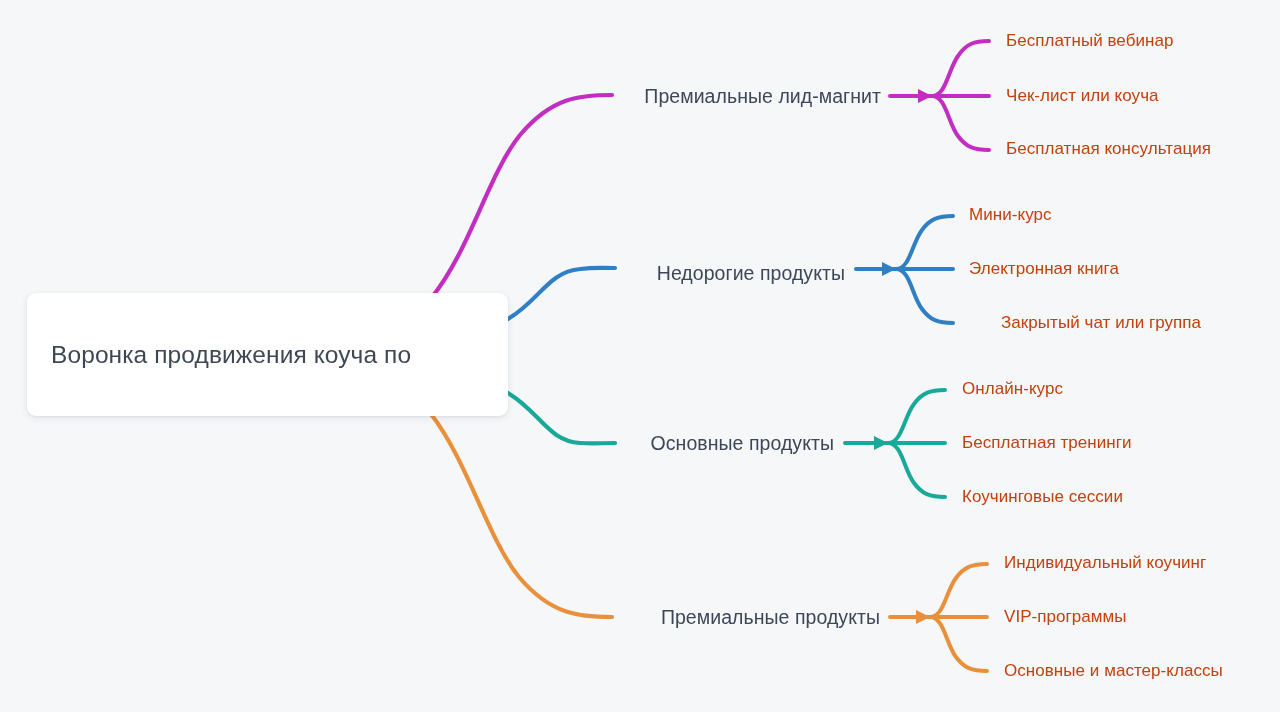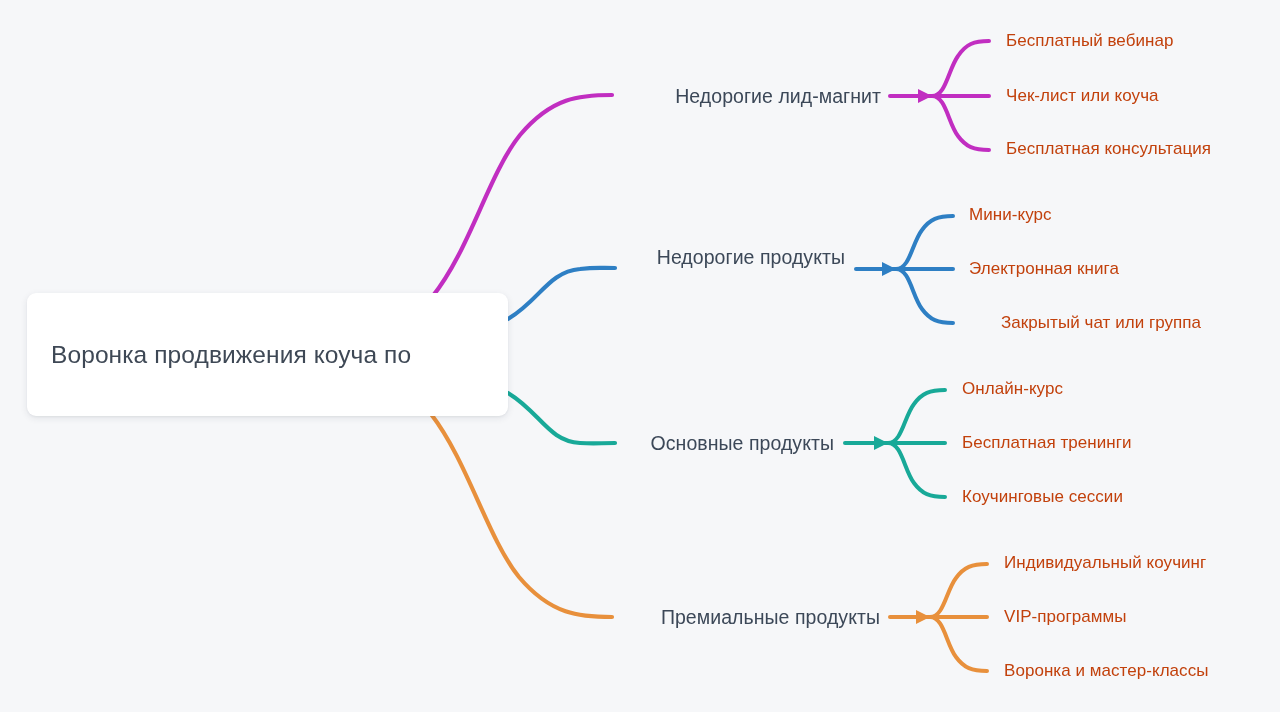--- a/index.html
+++ b/index.html
@@ -113,31 +113,31 @@
       </g>
   </svg>
 
   <div class="central-node">
     <div class="central-node-text">
       <span>Воронка продвижения коуча по</span><br>
     </div>
   </div>
 
   <div id="labels-layer">
-      <div class="branch-label anchor-right" style="left: 881px; top: 96px; transform: translate(-100%, -50%);">Недорогие лид-магнит</div>
+      <div class="branch-label anchor-right" style="left: 881px; top: 96px; transform: translate(-100%, -50%);">Премиальные лид-магнит</div>
       <div class="leaf-label" style="left: 1006px; top: 41px;">Бесплатный вебинар</div>
       <div class="leaf-label" style="left: 1006px; top: 96px;">Чек-лист или коуча</div>
       <div class="leaf-label" style="left: 1006px; top: 149px;">Бесплатная консультация</div>
-      <div class="branch-label anchor-right" style="left: 845px; top: 257px; transform: translate(-100%, -50%);">Недорогие продукты</div>
+      <div class="branch-label anchor-right" style="left: 845px; top: 273px; transform: translate(-100%, -50%);">Недорогие продукты</div>
       <div class="leaf-label" style="left: 969px; top: 215px;">Мини-курс</div>
       <div class="leaf-label" style="left: 969px; top: 269px;">Электронная книга</div>
       <div class="leaf-label" style="left: 1001px; top: 323px;">Закрытый чат или группа</div>
       <div class="branch-label anchor-right" style="left: 834px; top: 443px; transform: translate(-100%, -50%);">Основные продукты</div>
       <div class="leaf-label" style="left: 962px; top: 389px;">Онлайн-курс</div>
       <div class="leaf-label" style="left: 962px; top: 443px;">Бесплатная тренинги</div>
       <div class="leaf-label" style="left: 962px; top: 497px;">Коучинговые сессии</div>
       <div class="branch-label anchor-right" style="left: 880px; top: 617px; transform: translate(-100%, -50%);">Премиальные продукты</div>
       <div class="leaf-label" style="left: 1004px; top: 563px;">Индивидуальный коучинг</div>
       <div class="leaf-label" style="left: 1004px; top: 617px;">VIP-программы</div>
-      <div class="leaf-label" style="left: 1004px; top: 671px;">Воронка и мастер-классы</div>
+      <div class="leaf-label" style="left: 1004px; top: 671px;">Основные и мастер-классы</div>
     </div>
 
 </div>
 
 </body></html>

